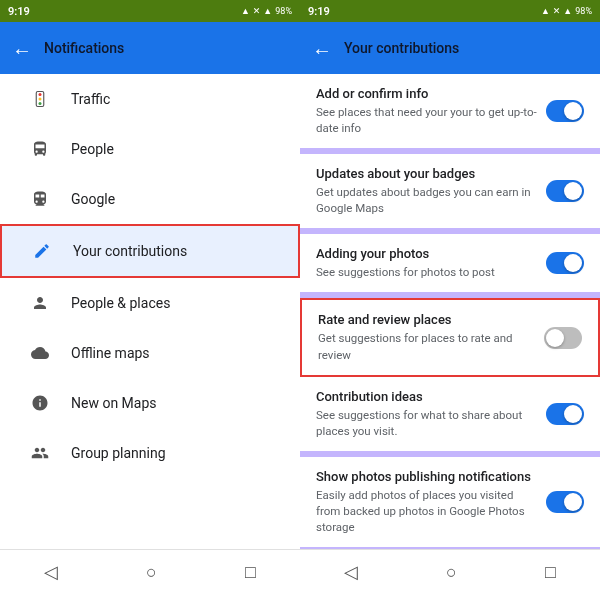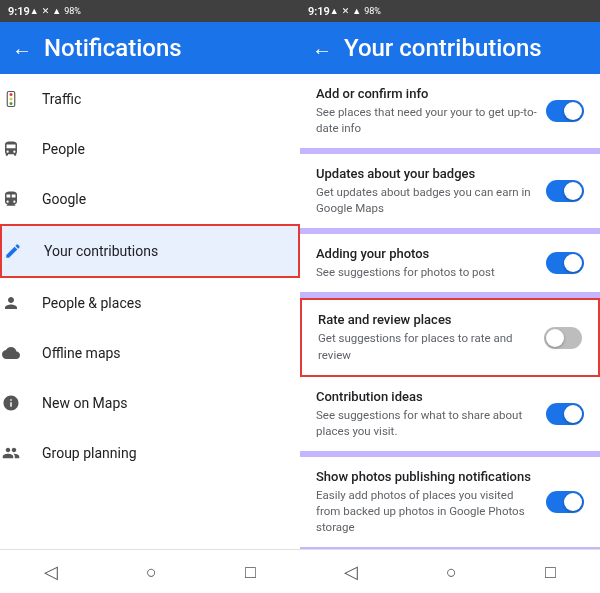--- a/index.html
+++ b/index.html
@@ -18,24 +18,24 @@
       height: 593px;
       display: flex;
       flex-direction: column;
       background: #fff;
       overflow: hidden;
     }
 
     
     .status-bar {
       height: 22px;
-      background: #404040;
-      display: flex;
-      align-items: center;
-      justify-content: flex-start;
+      background: #4d7c0f;
+      display: flex;
+      align-items: center;
+      justify-content: space-between;
       padding: 0 8px;
       flex-shrink: 0;
     }
     .status-bar .time {
       color: #fff;
       font-size: 11px;
       font-weight: 600;
     }
     .status-icons {
       display: flex;
@@ -56,35 +56,35 @@
       padding: 0 12px;
       gap: 12px;
       flex-shrink: 0;
     }
     .header-bar .back-arrow {
       color: #fff;
       font-size: 20px;
       cursor: pointer;
     }
     .header-bar .title {
-      color: #ffffff;
-      font-size: 24px;
+      color: #0f172a;
+      font-size: 14px;
       font-weight: 500;
     }
 
     
     .nav-list {
       flex: 1;
       overflow: hidden;
       background: #fff;
     }
     .nav-item {
       display: flex;
       align-items: center;
-      padding: 14px 0;
+      padding: 14px 29px;
       gap: 20px;
       cursor: pointer;
       position: relative;
     }
     .nav-item.selected {
       background: #e8f0fe;
       border: 2px solid #e53935;
     }
     .nav-item .icon {
       width: 22px;

